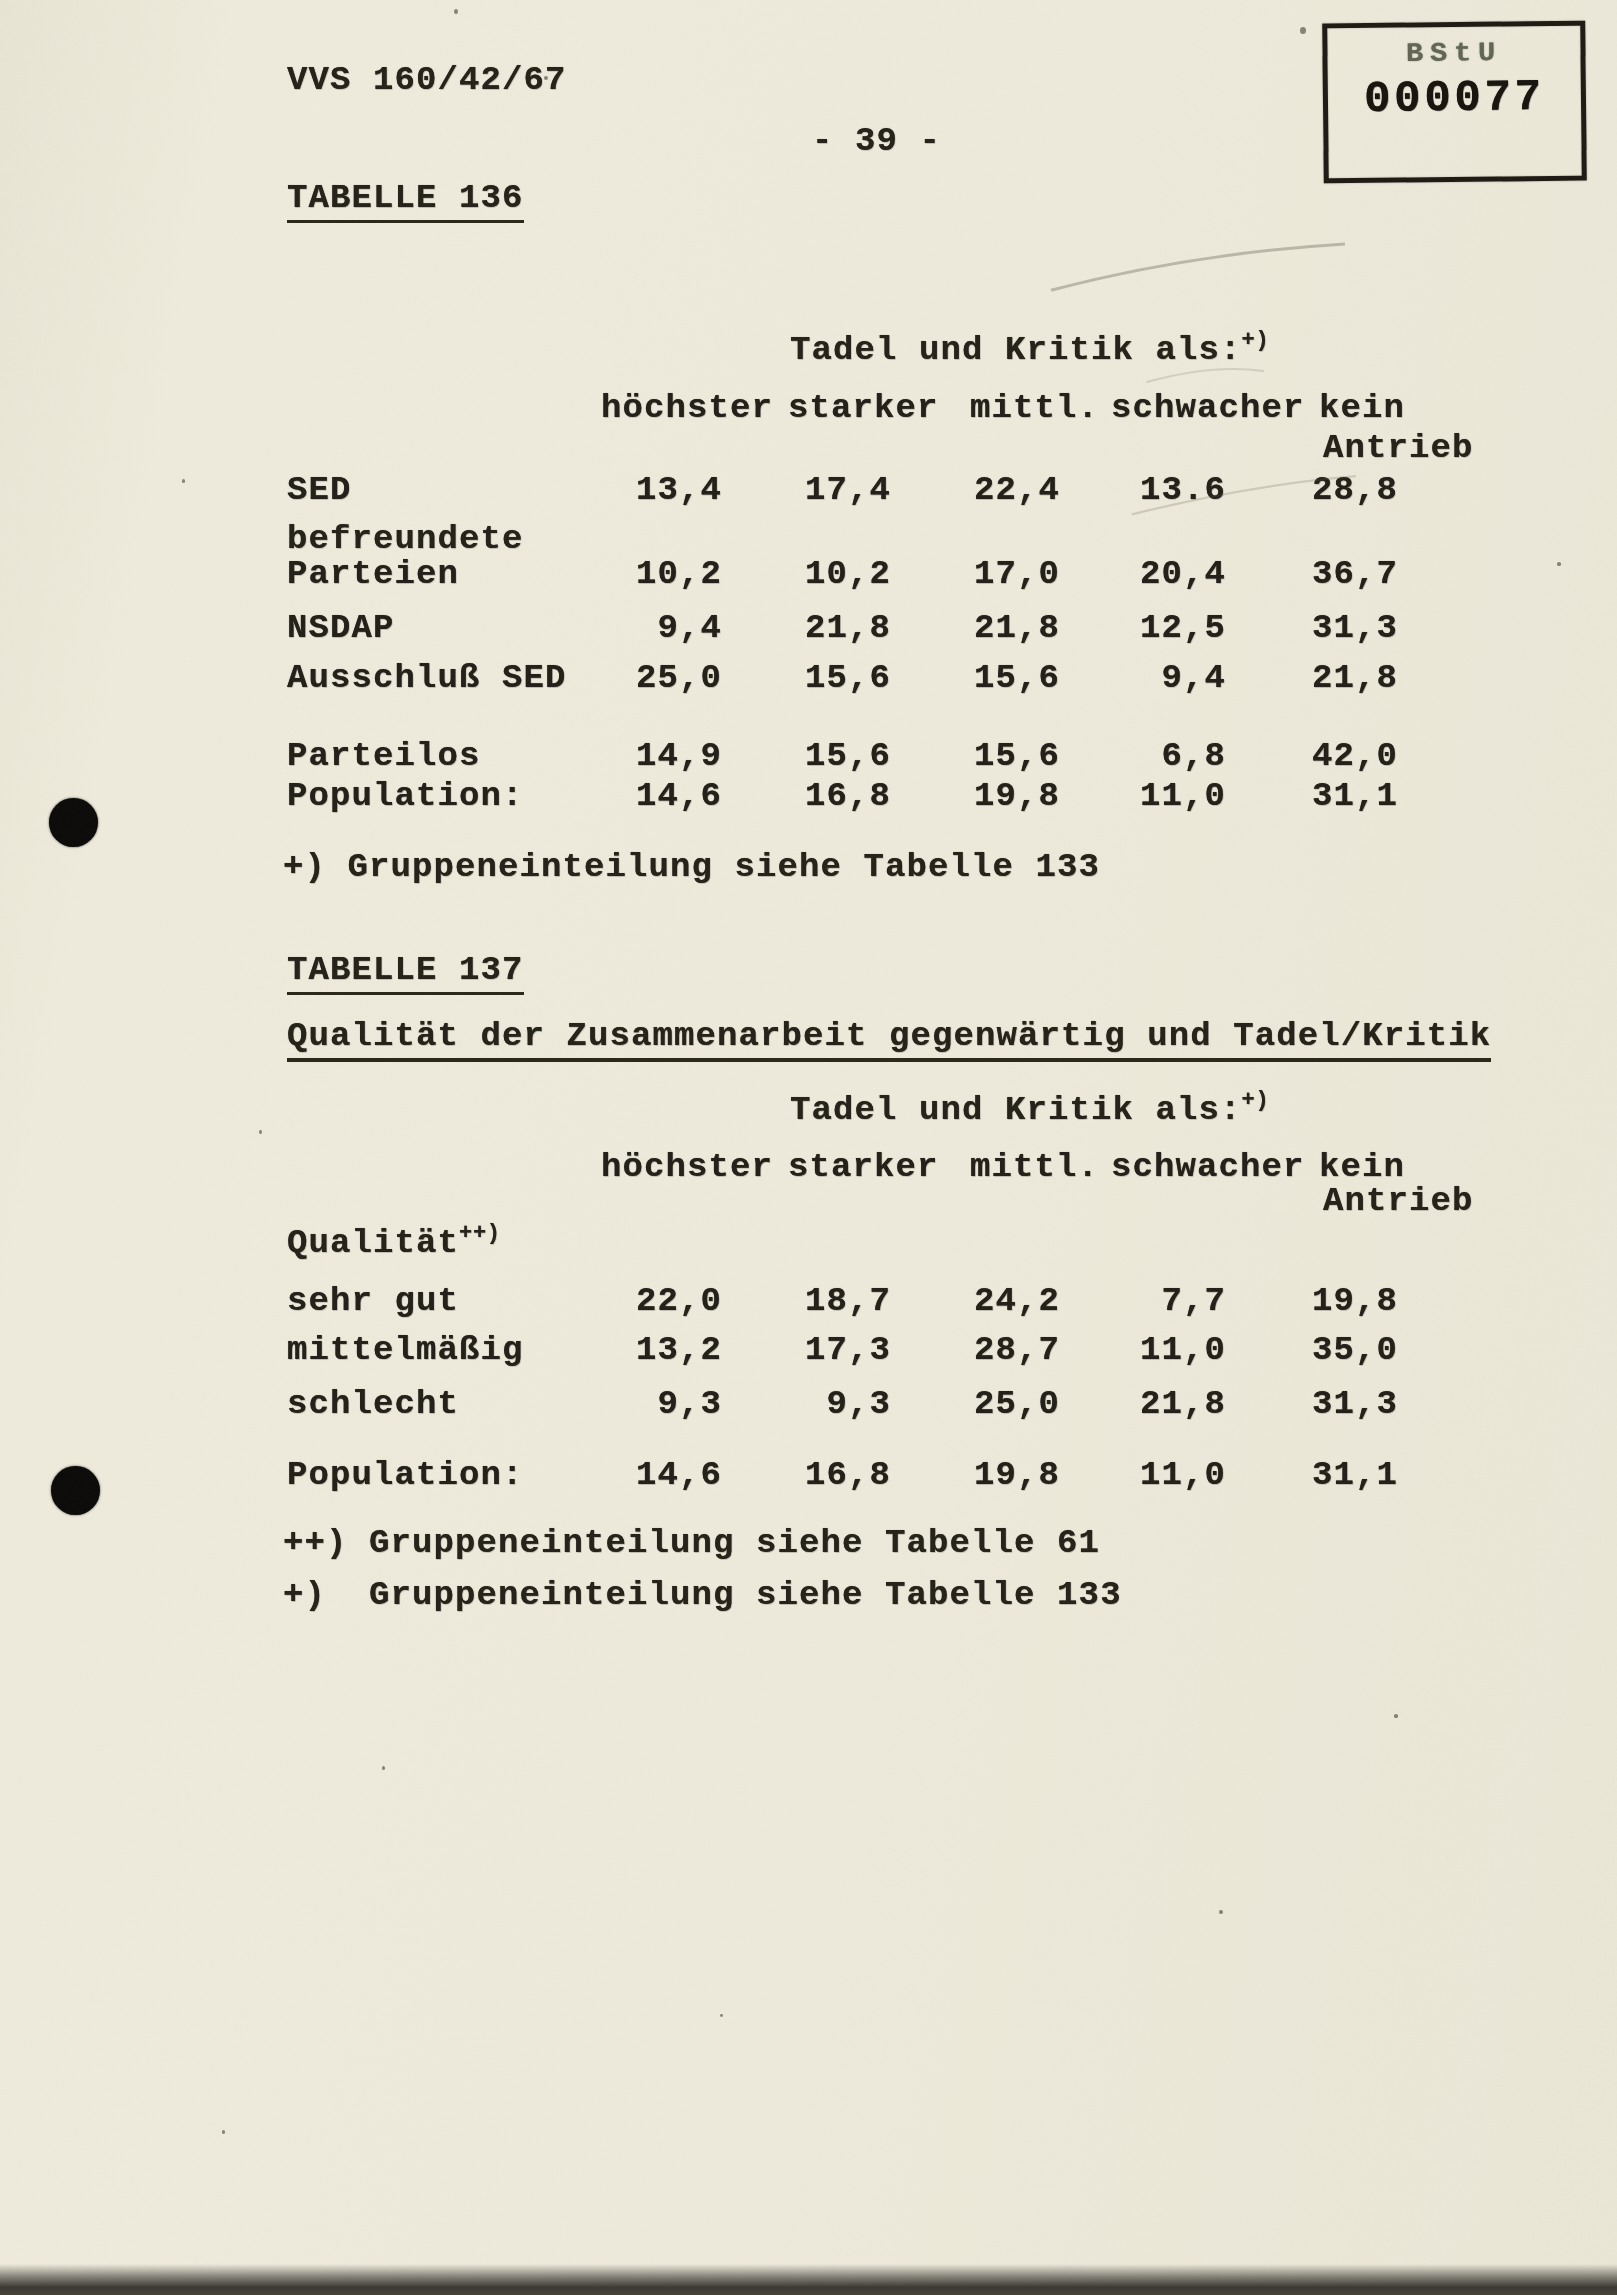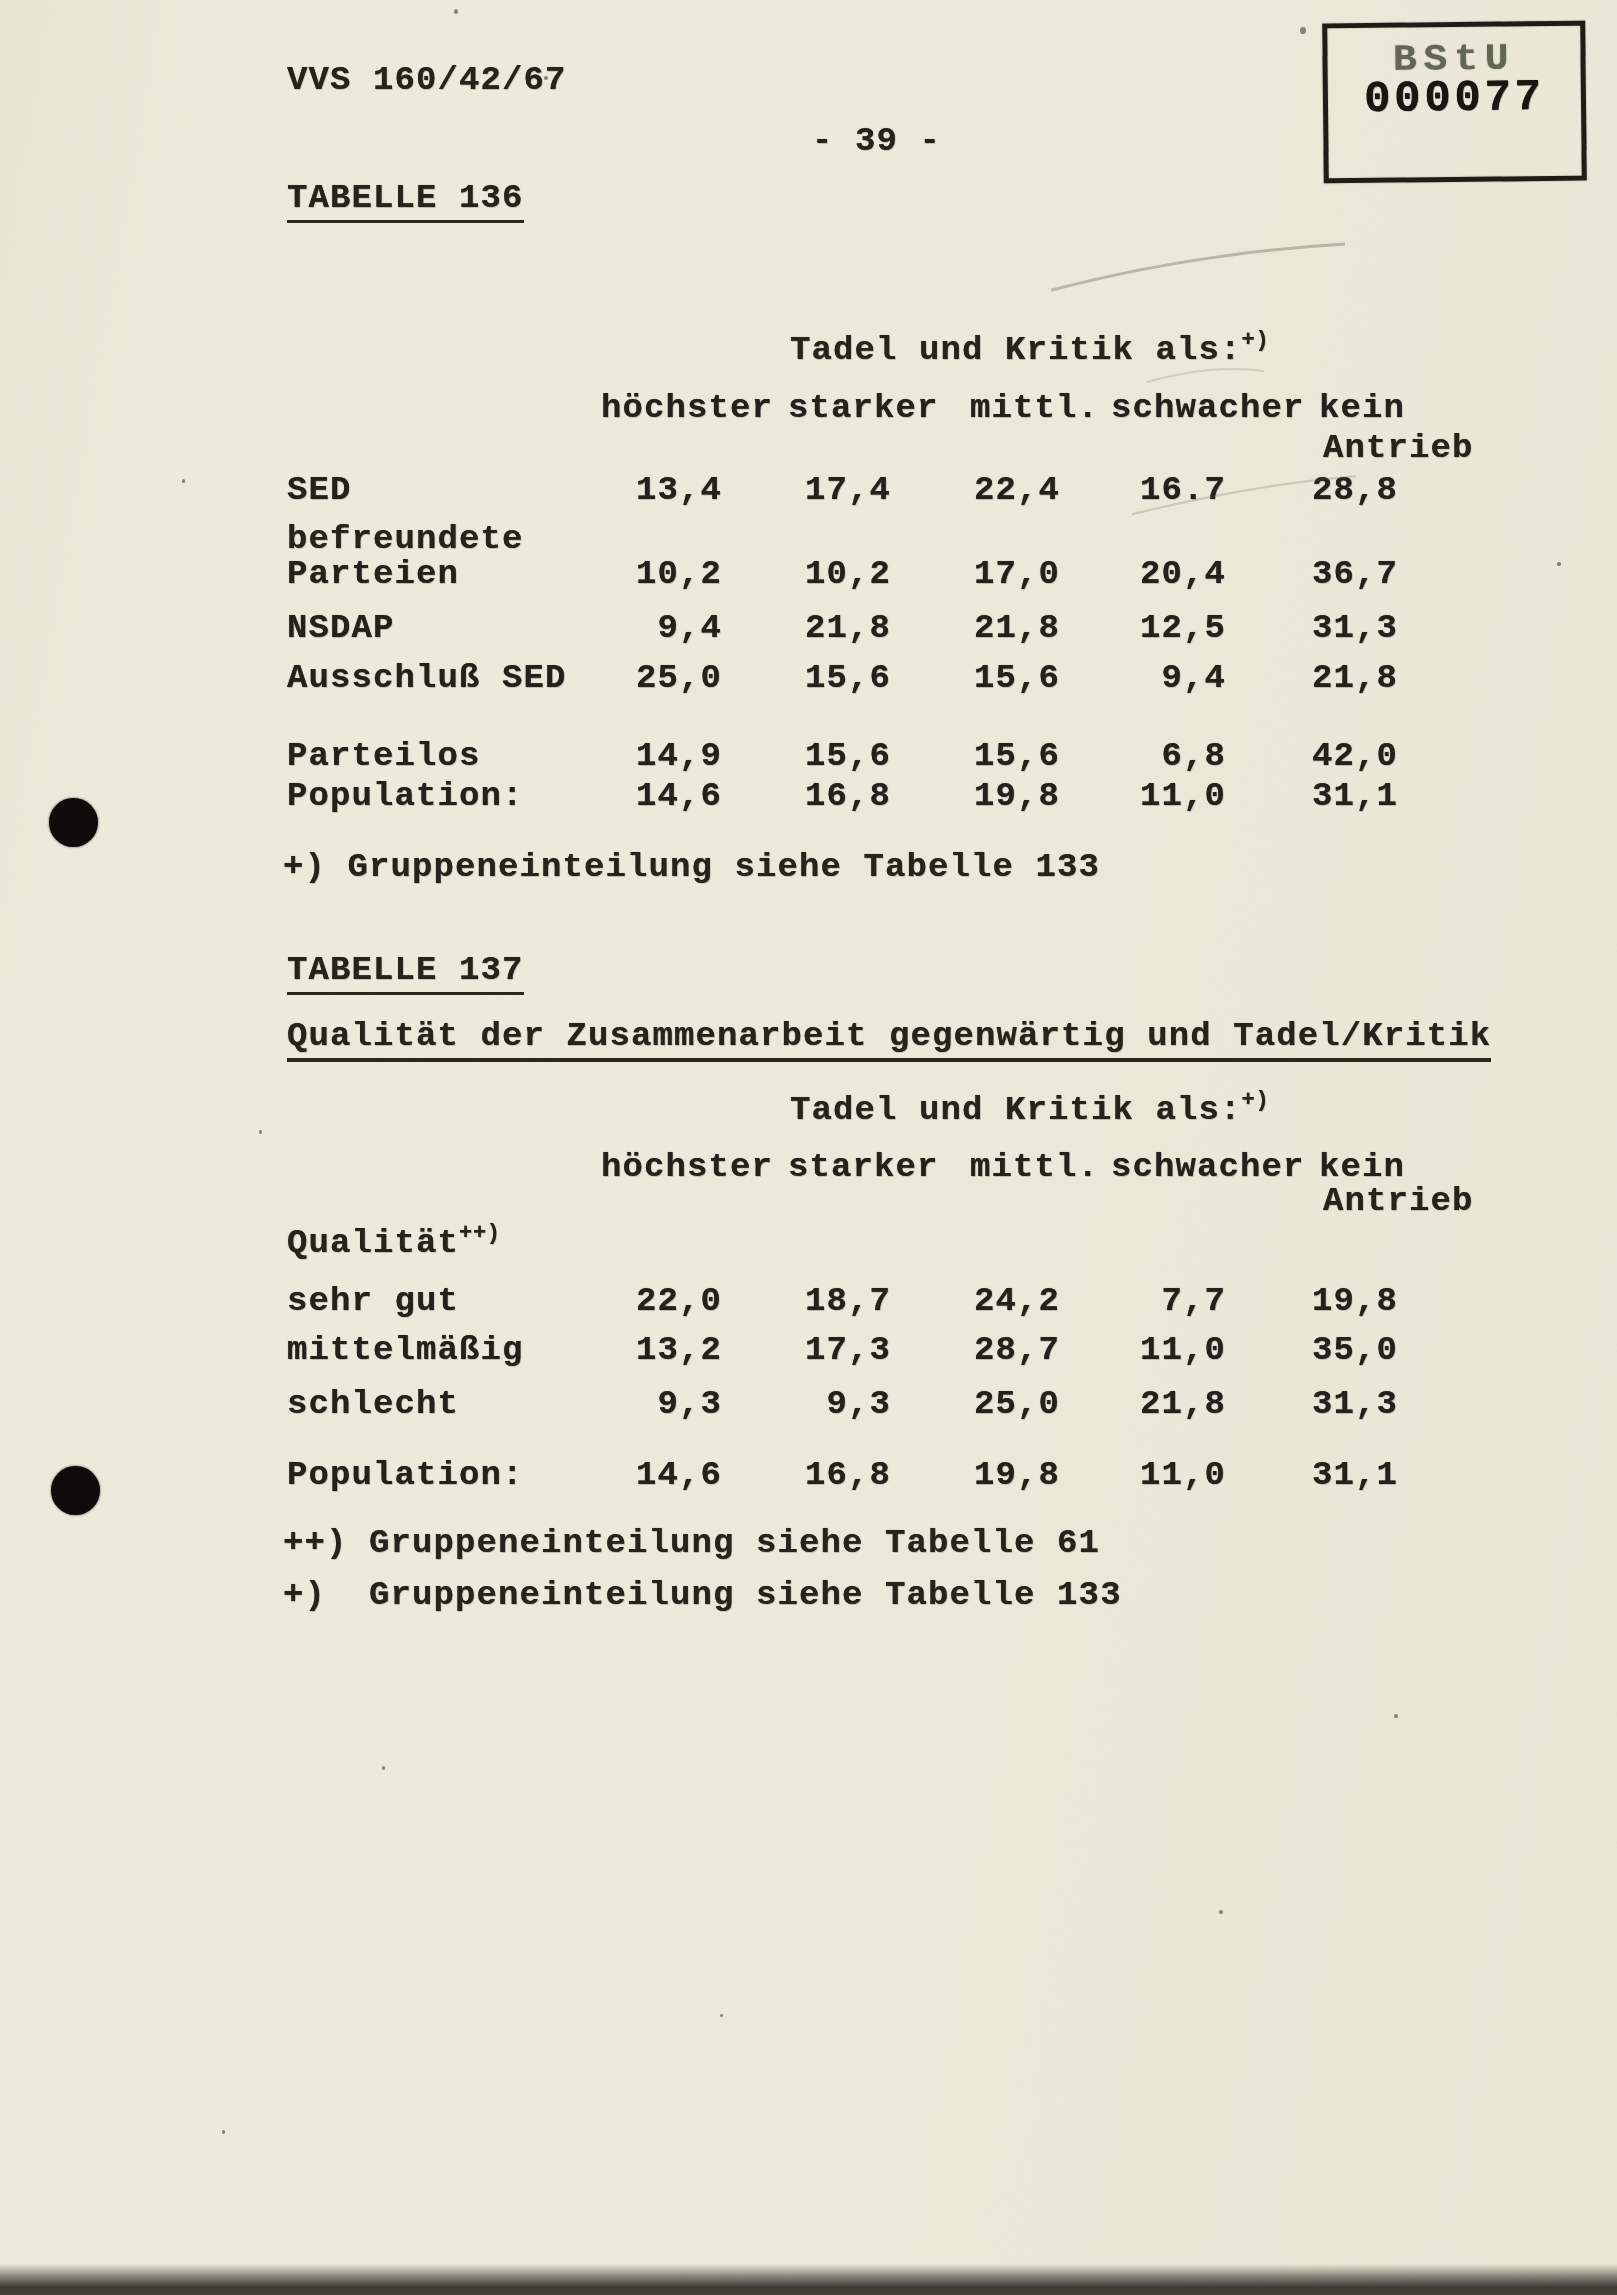--- a/index.html
+++ b/index.html
@@ -33,21 +33,21 @@
   .c1{left:560px}.c2{left:729px}.c3{left:898px}.c4{left:1064px}.c5{left:1236px}
   .hw{position:absolute;top:0;font-size:34px;letter-spacing:1.1px;font-weight:700;white-space:pre;text-shadow:0 0 0.7px rgba(36,33,24,.75),0.7px 0.7px 0 rgba(36,33,24,.18);}
   .stamp{
     position:absolute;left:1323px;top:22px;width:253px;height:150px;
     border:5.1px solid #1c1a12;
     transform:rotate(-.6deg);
     box-shadow:0 0 1.5px rgba(28,26,18,.5), inset 0 0 1.5px rgba(28,26,18,.4);
   }
   .stamp-line1{
     position:absolute;left:0;right:0;top:10.3px;text-align:center;
-    font-size:40px;font-weight:700;letter-spacing:6.6px;
+    font-size:29px;font-weight:700;letter-spacing:6.6px;
     color:#4a4f3c;opacity:.85;
     text-shadow:0 0 1.5px rgba(74,79,60,.8);
     transform:scaleY(.92);
   }
   .stamp-num{
     position:absolute;left:0;right:0;top:46px;text-align:center;
     font-size:44px;font-weight:700;letter-spacing:3.7px;
     color:#17140e;
     text-shadow:0 0 0.7px rgba(23,20,14,.9), 0.7px 0.7px 0 rgba(23,20,14,.3);
   }
@@ -84,21 +84,21 @@
     <span class="hw" style="left:1111px;">schwacher</span>
     <span class="hw" style="left:1319px;">kein</span>
   </div>
   <div class="t" style="left:1323px;top:430px;">Antrieb</div>
 
   <div class="row" style="top:472px;">
     <span class="rlabel">SED</span>
     <span class="num c1">13,4</span>
     <span class="num c2">17,4</span>
     <span class="num c3">22,4</span>
-    <span class="num c4">16.7</span>
+    <span class="num c4">13.6</span>
     <span class="num c5">28,8</span>
   </div>
 
   <div class="t" style="left:287px;top:521px;">befreundete</div>
   <div class="row" style="top:556px;">
     <span class="rlabel">Parteien</span>
     <span class="num c1">10,2</span>
     <span class="num c2">10,2</span>
     <span class="num c3">17,0</span>
     <span class="num c4">20,4</span>

